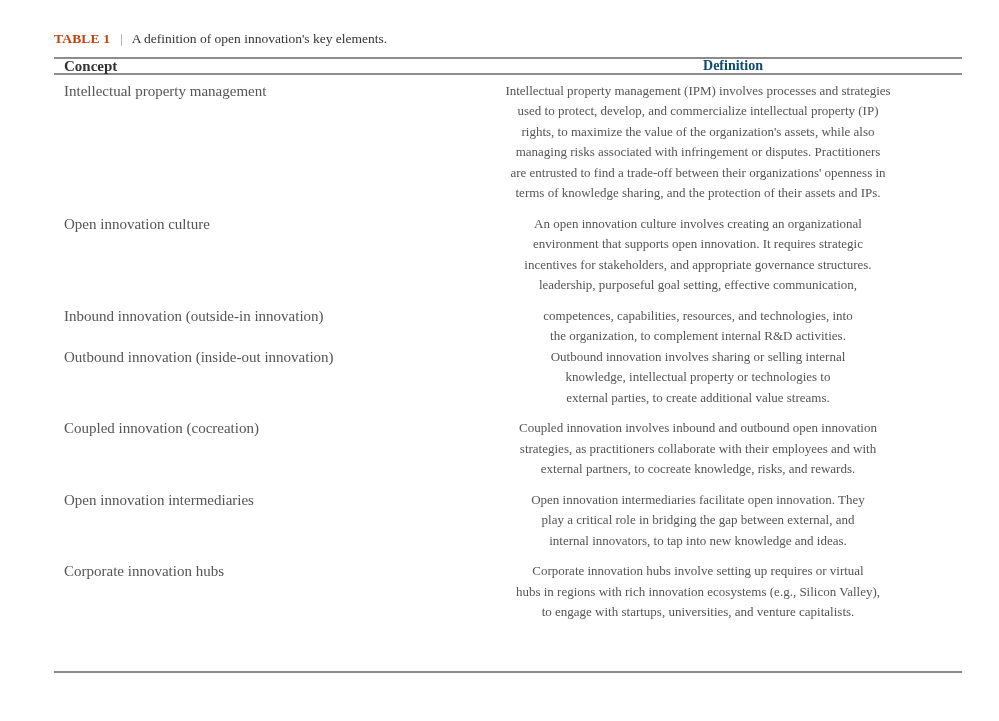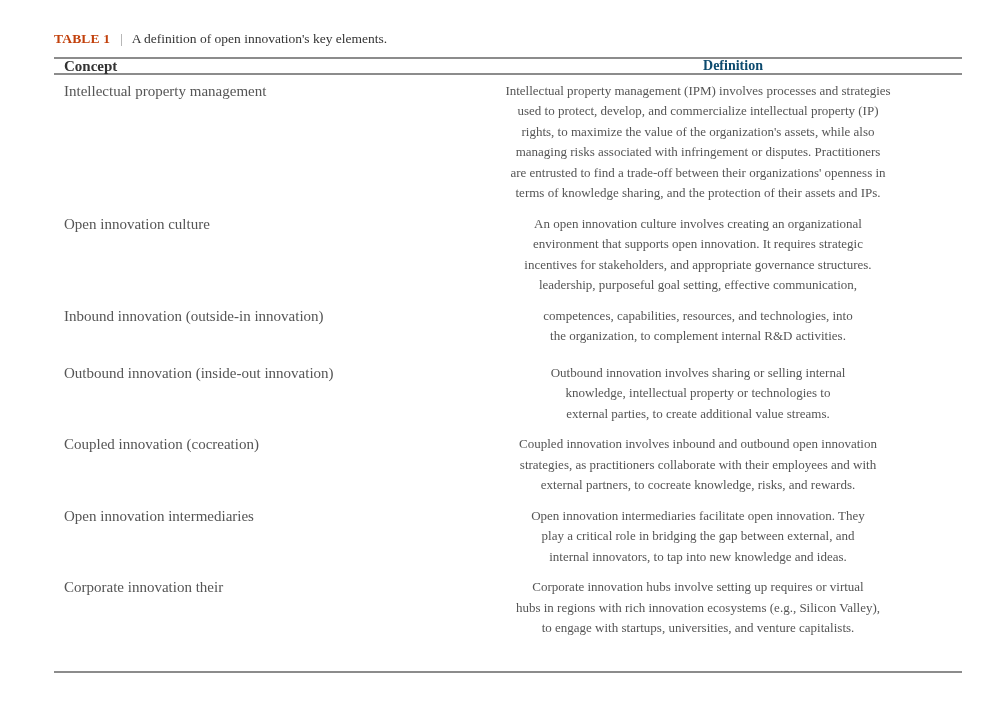--- a/index.html
+++ b/index.html
@@ -141,21 +141,21 @@
           <span>leadership, purposeful goal setting, effective communication,</span>
         </div>
       </div>
       <div class="row" style="margin-top: 10px; justify-content: center;">
         <div class="concept">Inbound innovation (outside-in innovation)</div>
         <div class="definition">
           <span>competences, capabilities, resources, and technologies, into</span>
           <span>the organization, to complement internal R&amp;D activities.</span>
         </div>
       </div>
-      <div class="row" style="margin-top: 16px;">
+      <div class="row" style="margin-top: 0;">
         <div class="concept">Outbound innovation (inside-out innovation)</div>
         <div class="definition">
           <span>Outbound innovation involves sharing or selling internal</span>
           <span>knowledge, intellectual property or technologies to</span>
           <span>external parties, to create additional value streams.</span>
         </div>
       </div>
       <div class="row" style="margin-top: 10px;">
         <div class="concept">Coupled innovation (cocreation)</div>
         <div class="definition">
@@ -166,21 +166,21 @@
       </div>
       <div class="row" style="margin-top: 10px; font-family: Liberation Serif, serif;">
         <div class="concept">Open innovation intermediaries</div>
         <div class="definition">
           <span>Open innovation intermediaries facilitate open innovation. They</span>
           <span>play a critical role in bridging the gap between external, and</span>
           <span>internal innovators, to tap into new knowledge and ideas.</span>
         </div>
       </div>
       <div class="row" style="margin-top: 10px;">
-        <div class="concept">Corporate innovation their</div>
+        <div class="concept">Corporate innovation hubs</div>
         <div class="definition">
           <span>Corporate innovation hubs involve setting up requires or virtual</span>
           <span>hubs in regions with rich innovation ecosystems (e.g., Silicon Valley),</span>
           <span>to engage with startups, universities, and venture capitalists.</span>
         </div>
       </div>
     </div>
 </div>
 
 <div class="bottom-rule"></div>

